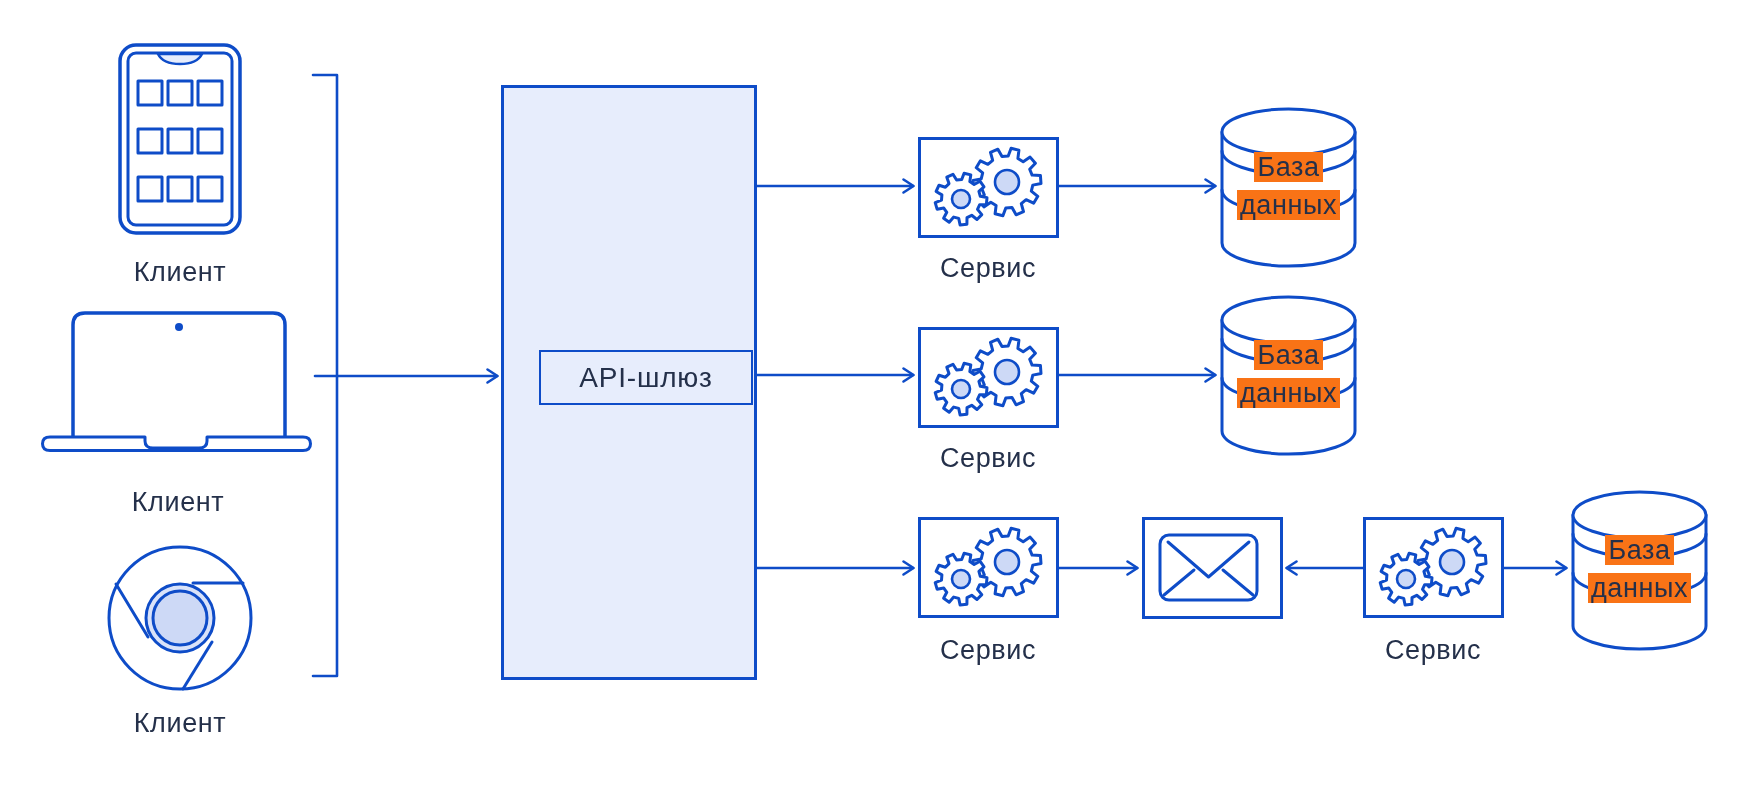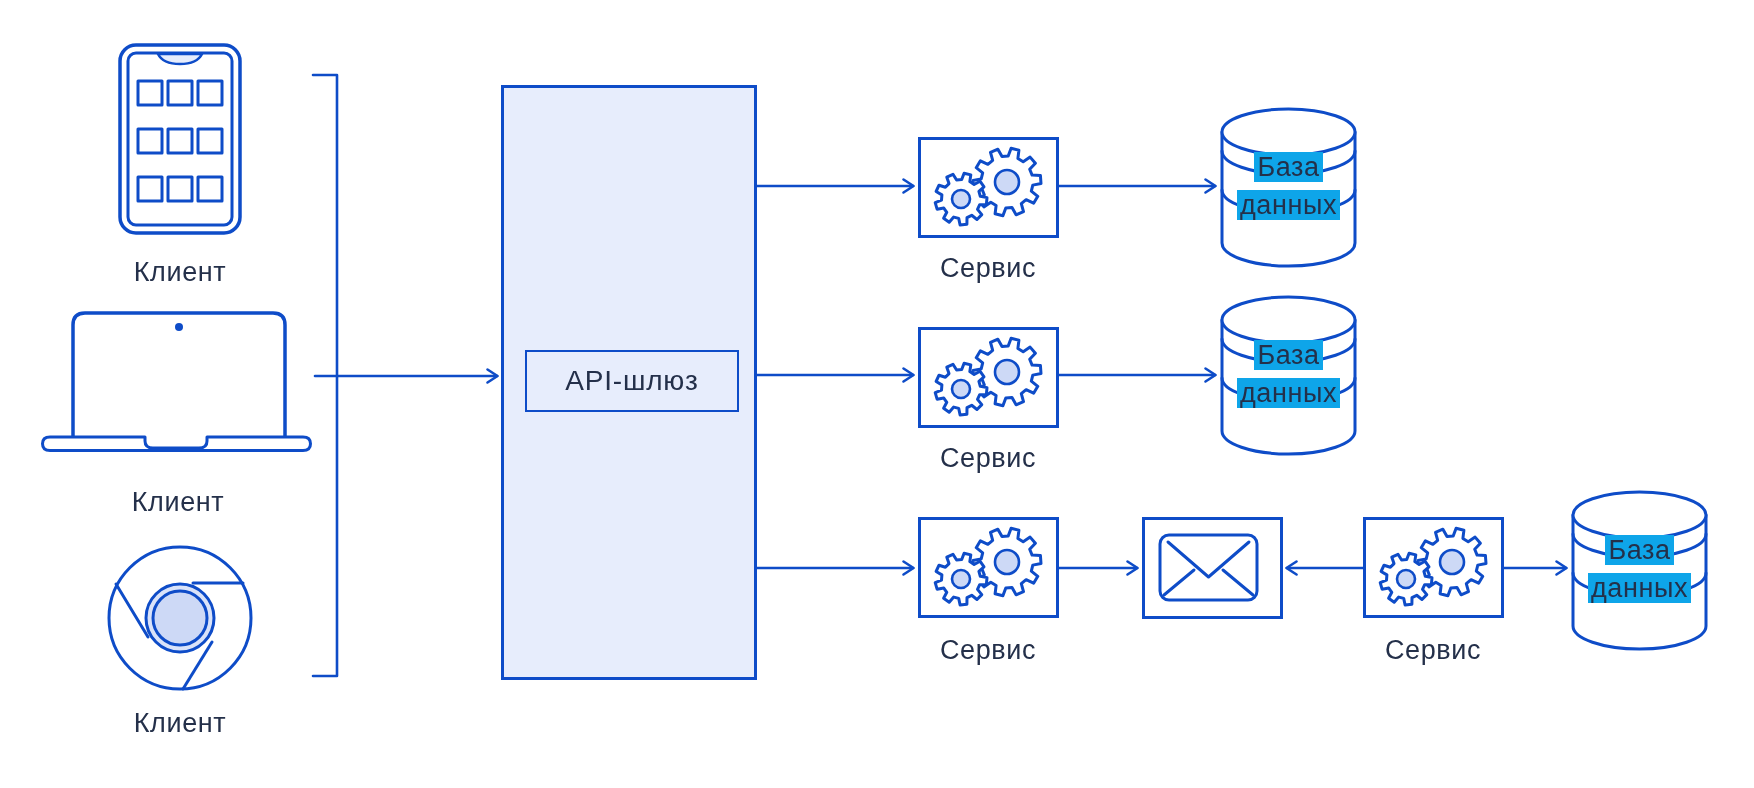--- a/index.html
+++ b/index.html
@@ -31,21 +31,21 @@
     background:var(--light-fill);border:3px solid var(--line-blue);box-sizing:border-box;
   }
   .gateway-label-box{
     border:2.5px solid var(--line-blue);box-sizing:border-box;background:var(--light-fill);
     display:flex;align-items:center;justify-content:center;
     font-size:28px;letter-spacing:.8px;color:var(--text-navy);
   }
   .service-box,.bus-box{
     background:#ffffff;border:3px solid var(--line-blue);box-sizing:border-box;
   }
-  .db-label span{background:#0ea5e9;padding:0 3px;margin-top:44px;}
+  .db-label span{background:#f97316;padding:0 3px;margin-top:44px;}
   .db-label div{line-height:38px;}
 </style>
 </head>
 <body>
 
 <div class="canvas">
 
   <svg class="abs" style="left:0;top:0" width="1754" height="788" viewBox="0 0 1754 788">
     <defs>
       <marker id="arrow" viewBox="-13 -9 15 18" refX="-0.5" refY="0" markerWidth="15" markerHeight="18" orient="auto" markerUnits="userSpaceOnUse">
@@ -99,21 +99,21 @@
       <circle class="st-ring" cx="75" cy="75" r="34"></circle>
       <circle class="st-ctr" style="stroke-width:3" cx="75" cy="75" r="27"></circle>
       <path class="st" d="M88,40 L138,40"></path>
       <path class="st" d="M11,41 L43,94"></path>
       <path class="st" d="M107,99 L78,146"></path>
     </svg>
   </div>
   <div class="abs node-label" style="left:105px;top:705px;width:150px">Клиент</div>
 
   <div class="abs gateway-box" style="left:501px;top:85px;width:256px;height:595px">
-    <div class="abs gateway-label-box" style="left:21px;top:262px;width:214px;height:62px">
+    <div class="abs gateway-label-box" style="left:35px;top:262px;width:214px;height:55px">
       <span>API-шлюз</span>
     </div>
   </div>
 
   <div class="abs service-box" style="left:918px;top:137px;width:141px;height:101px">
     <svg width="135" height="95" viewBox="0 0 135 95">
       <path class="st-w" d="M90.1 8.2L97.9 10.2L96.9 18.4L102.2 21.7L109.1 17.1L114.4 23.3L108.7 29.3L111.1 35.1L119.4 35.4L120.0 43.5L111.8 45.1L110.3 51.1L116.8 56.3L112.6 63.2L105.1 59.7L100.3 63.7L102.5 71.7L95.1 74.8L91.0 67.5L84.8 68.0L81.9 75.8L74.1 73.8L75.1 65.6L69.8 62.3L62.9 66.9L57.6 60.7L63.3 54.7L60.9 48.9L52.6 48.6L52.0 40.5L60.2 38.9L61.7 32.9L55.2 27.7L59.4 20.8L66.9 24.3L71.7 20.3L69.5 12.3L76.9 9.2L81.0 16.5L87.2 16.0Z"></path>
       <path class="st-w" d="M43.1 33.2L49.8 34.9L48.8 41.6L53.1 44.5L59.0 41.2L63.0 46.8L57.9 51.3L59.3 56.3L66.0 57.6L65.4 64.4L58.7 64.7L56.5 69.4L60.8 74.6L56.0 79.5L50.7 75.3L46.0 77.6L45.9 84.3L39.1 85.0L37.7 78.4L32.7 77.1L28.2 82.2L22.6 78.3L25.8 72.3L22.8 68.1L16.1 69.2L14.2 62.6L20.5 60.1L20.9 54.9L15.1 51.5L18.0 45.2L24.4 47.3L28.0 43.6L25.8 37.2L32.0 34.3L35.6 40.0L40.7 39.5Z"></path>
       <circle class="st-ctr" cx="86" cy="42" r="12"></circle>
       <circle class="st-ctr" cx="40" cy="59" r="9"></circle>

